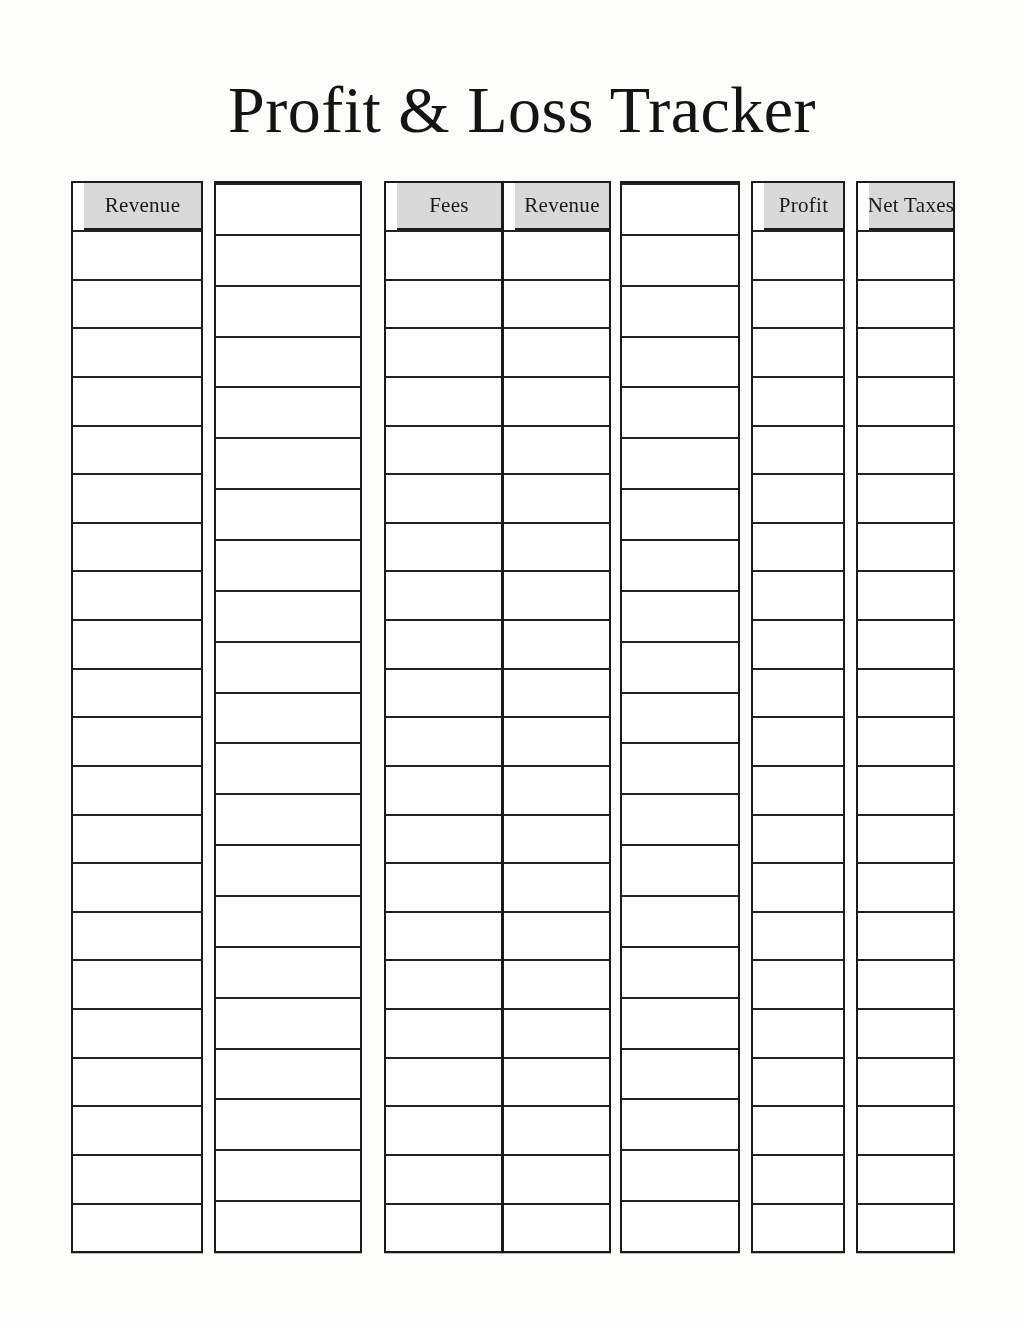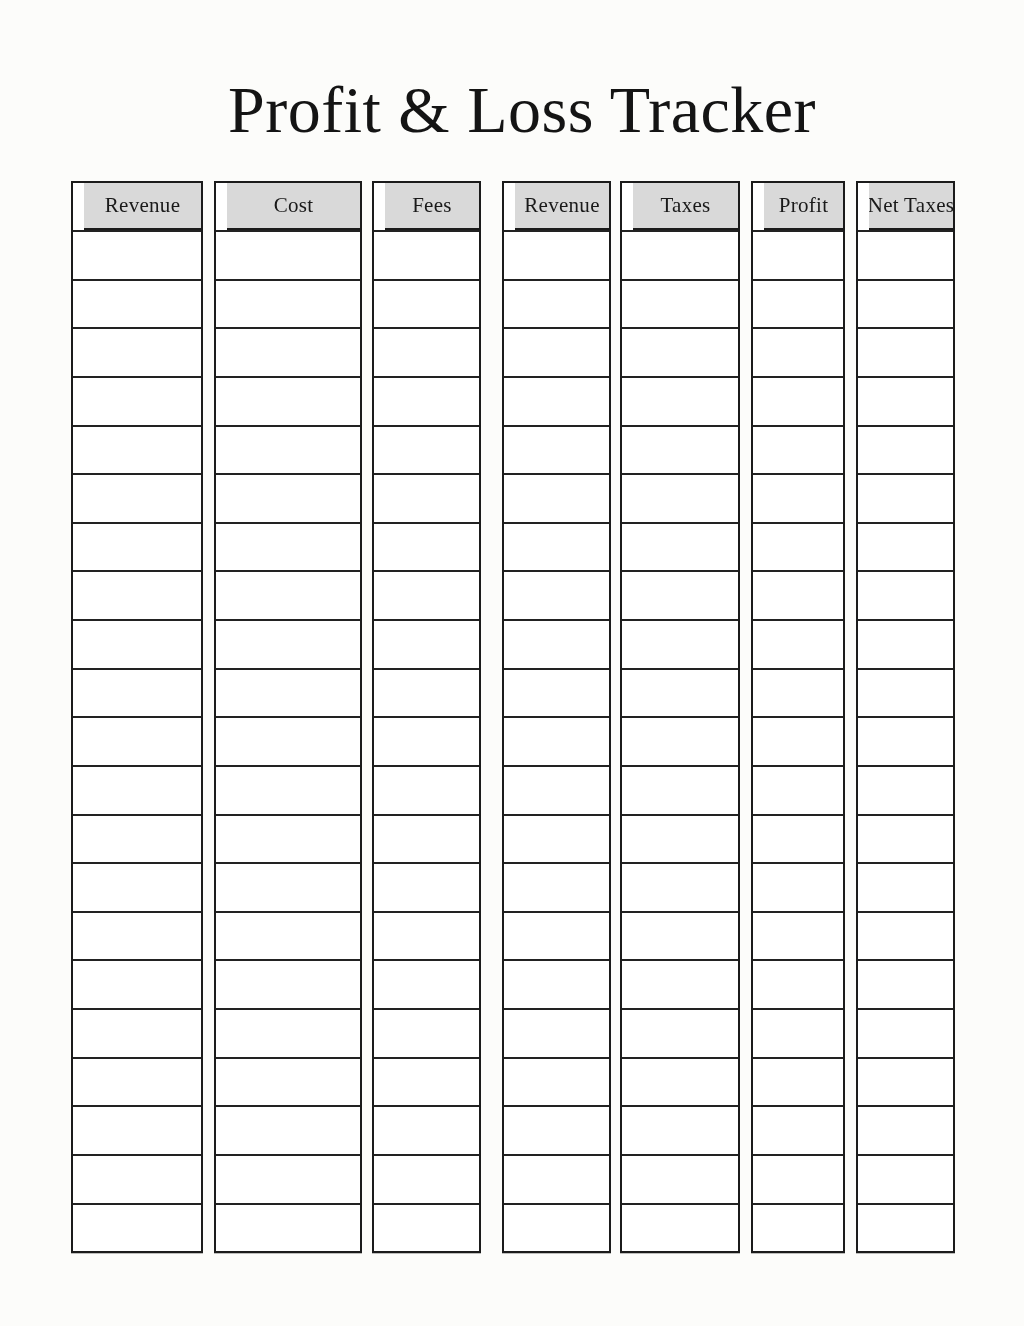--- a/index.html
+++ b/index.html
@@ -85,44 +85,43 @@
         <div class="cell"></div>
         <div class="cell"></div>
         <div class="cell"></div>
         <div class="cell"></div>
         <div class="cell"></div>
         <div class="cell"></div>
         <div class="cell"></div>
         <div class="cell"></div>
       </div>
       <div class="col" style="left: 214px; width: 148px;">
-        <div class="hdr">Cost</div>
-        <div class="cell"></div>
-        <div class="cell"></div>
-        <div class="cell"></div>
-        <div class="cell"></div>
-        <div class="cell"></div>
-        <div class="cell"></div>
-        <div class="cell"></div>
-        <div class="cell"></div>
-        <div class="cell"></div>
-        <div class="cell"></div>
-        <div class="cell"></div>
-        <div class="cell"></div>
-        <div class="cell"></div>
-        <div class="cell"></div>
-        <div class="cell"></div>
-        <div class="cell"></div>
-        <div class="cell"></div>
-        <div class="cell"></div>
-        <div class="cell"></div>
-        <div class="cell"></div>
-        <div class="cell"></div>
-      </div>
-      <div class="col" style="left: 372px; width: 109px;">
+        <div class="cell"></div>
+        <div class="cell"></div>
+        <div class="cell"></div>
+        <div class="cell"></div>
+        <div class="cell"></div>
+        <div class="cell"></div>
+        <div class="cell"></div>
+        <div class="cell"></div>
+        <div class="cell"></div>
+        <div class="cell"></div>
+        <div class="cell"></div>
+        <div class="cell"></div>
+        <div class="cell"></div>
+        <div class="cell"></div>
+        <div class="cell"></div>
+        <div class="cell"></div>
+        <div class="cell"></div>
+        <div class="cell"></div>
+        <div class="cell"></div>
+        <div class="cell"></div>
+        <div class="cell"></div>
+      </div>
+      <div class="col" style="left: 384px; width: 119px;">
         <div class="hdr">Fees</div>
         <div class="cell"></div>
         <div class="cell"></div>
         <div class="cell"></div>
         <div class="cell"></div>
         <div class="cell"></div>
         <div class="cell"></div>
         <div class="cell"></div>
         <div class="cell"></div>
         <div class="cell"></div>
@@ -157,21 +156,20 @@
         <div class="cell"></div>
         <div class="cell"></div>
         <div class="cell"></div>
         <div class="cell"></div>
         <div class="cell"></div>
         <div class="cell"></div>
         <div class="cell"></div>
         <div class="cell"></div>
       </div>
       <div class="col" style="left: 620px; width: 120px;">
-        <div class="hdr">Taxes</div>
         <div class="cell"></div>
         <div class="cell"></div>
         <div class="cell"></div>
         <div class="cell"></div>
         <div class="cell"></div>
         <div class="cell"></div>
         <div class="cell"></div>
         <div class="cell"></div>
         <div class="cell"></div>
         <div class="cell"></div>

